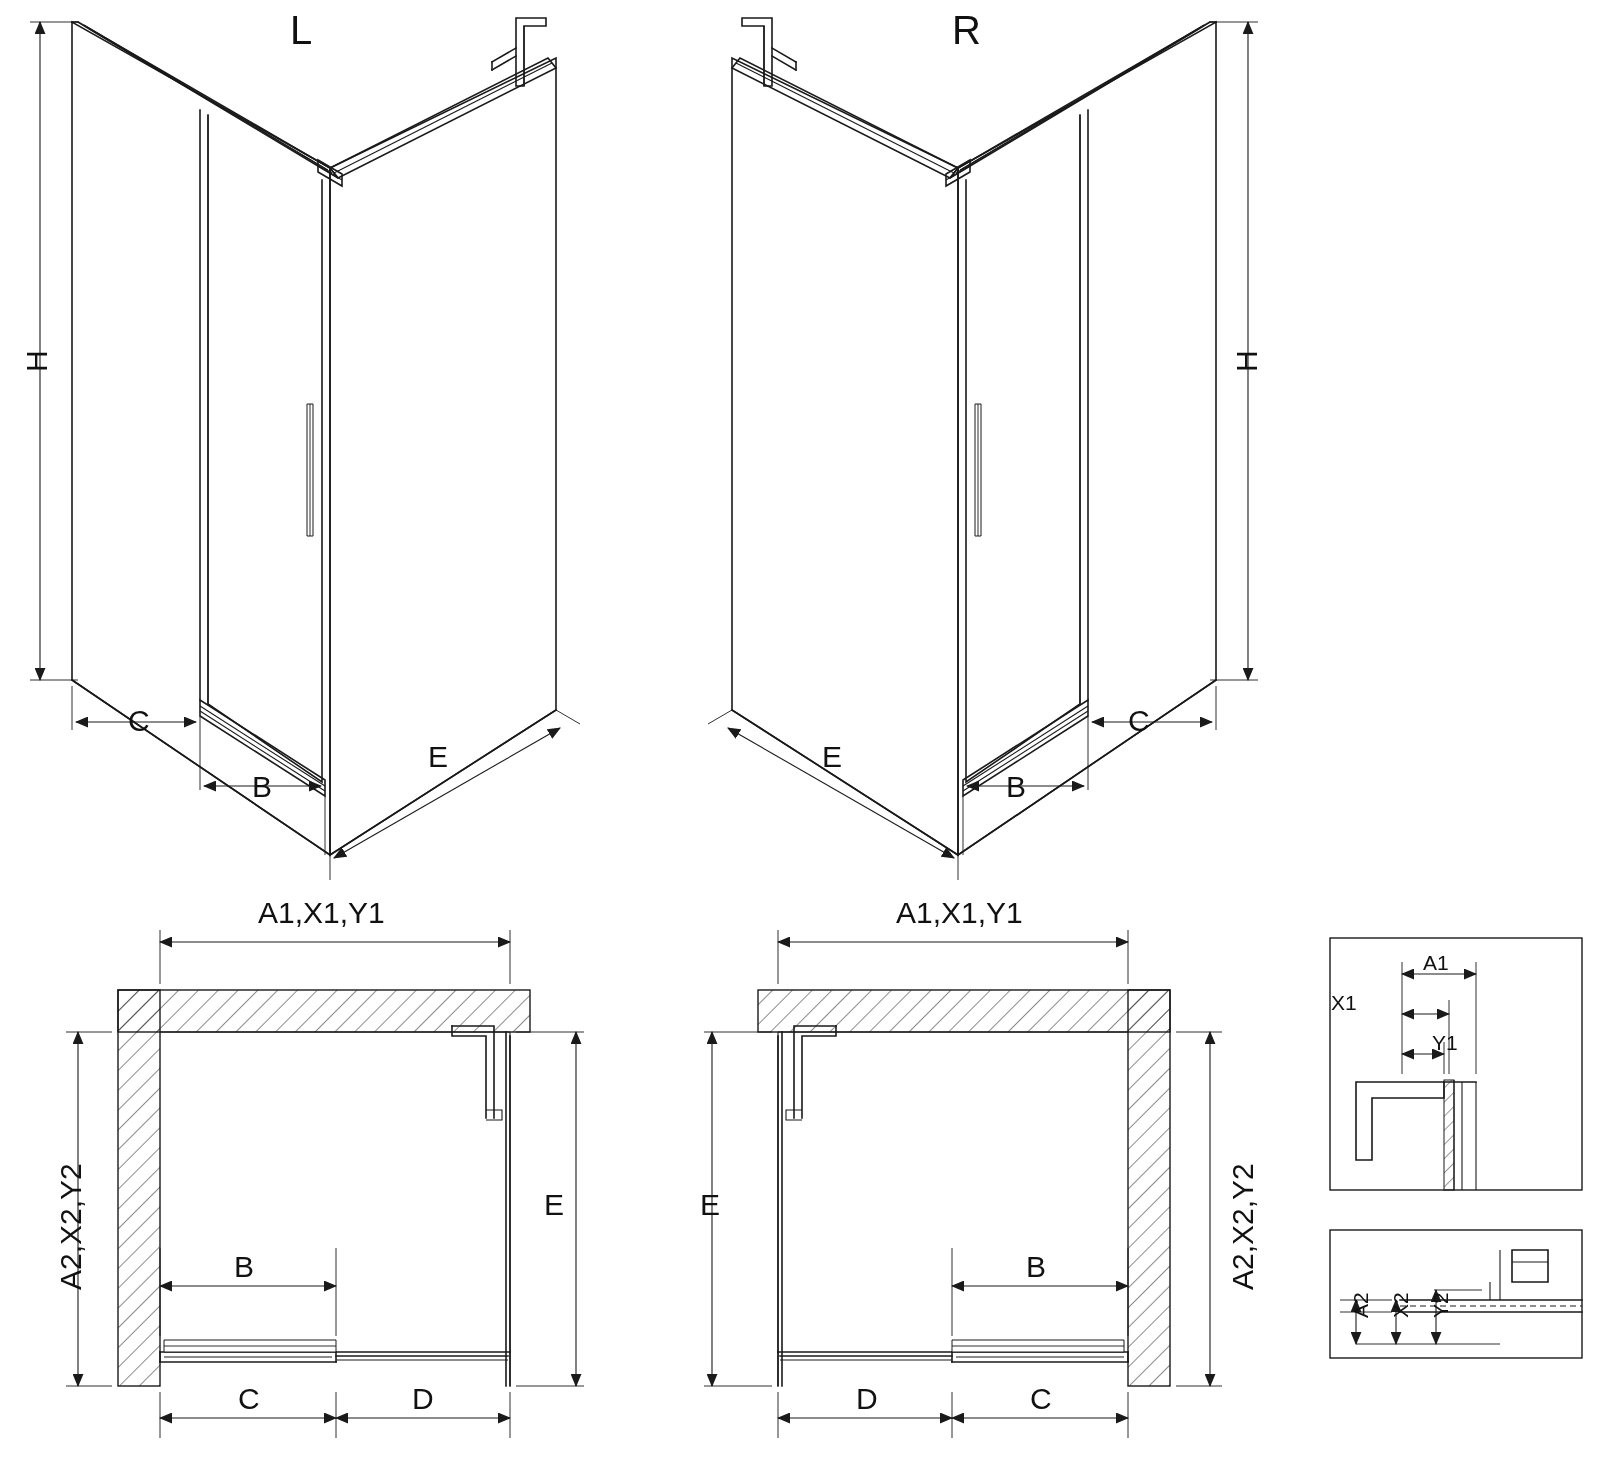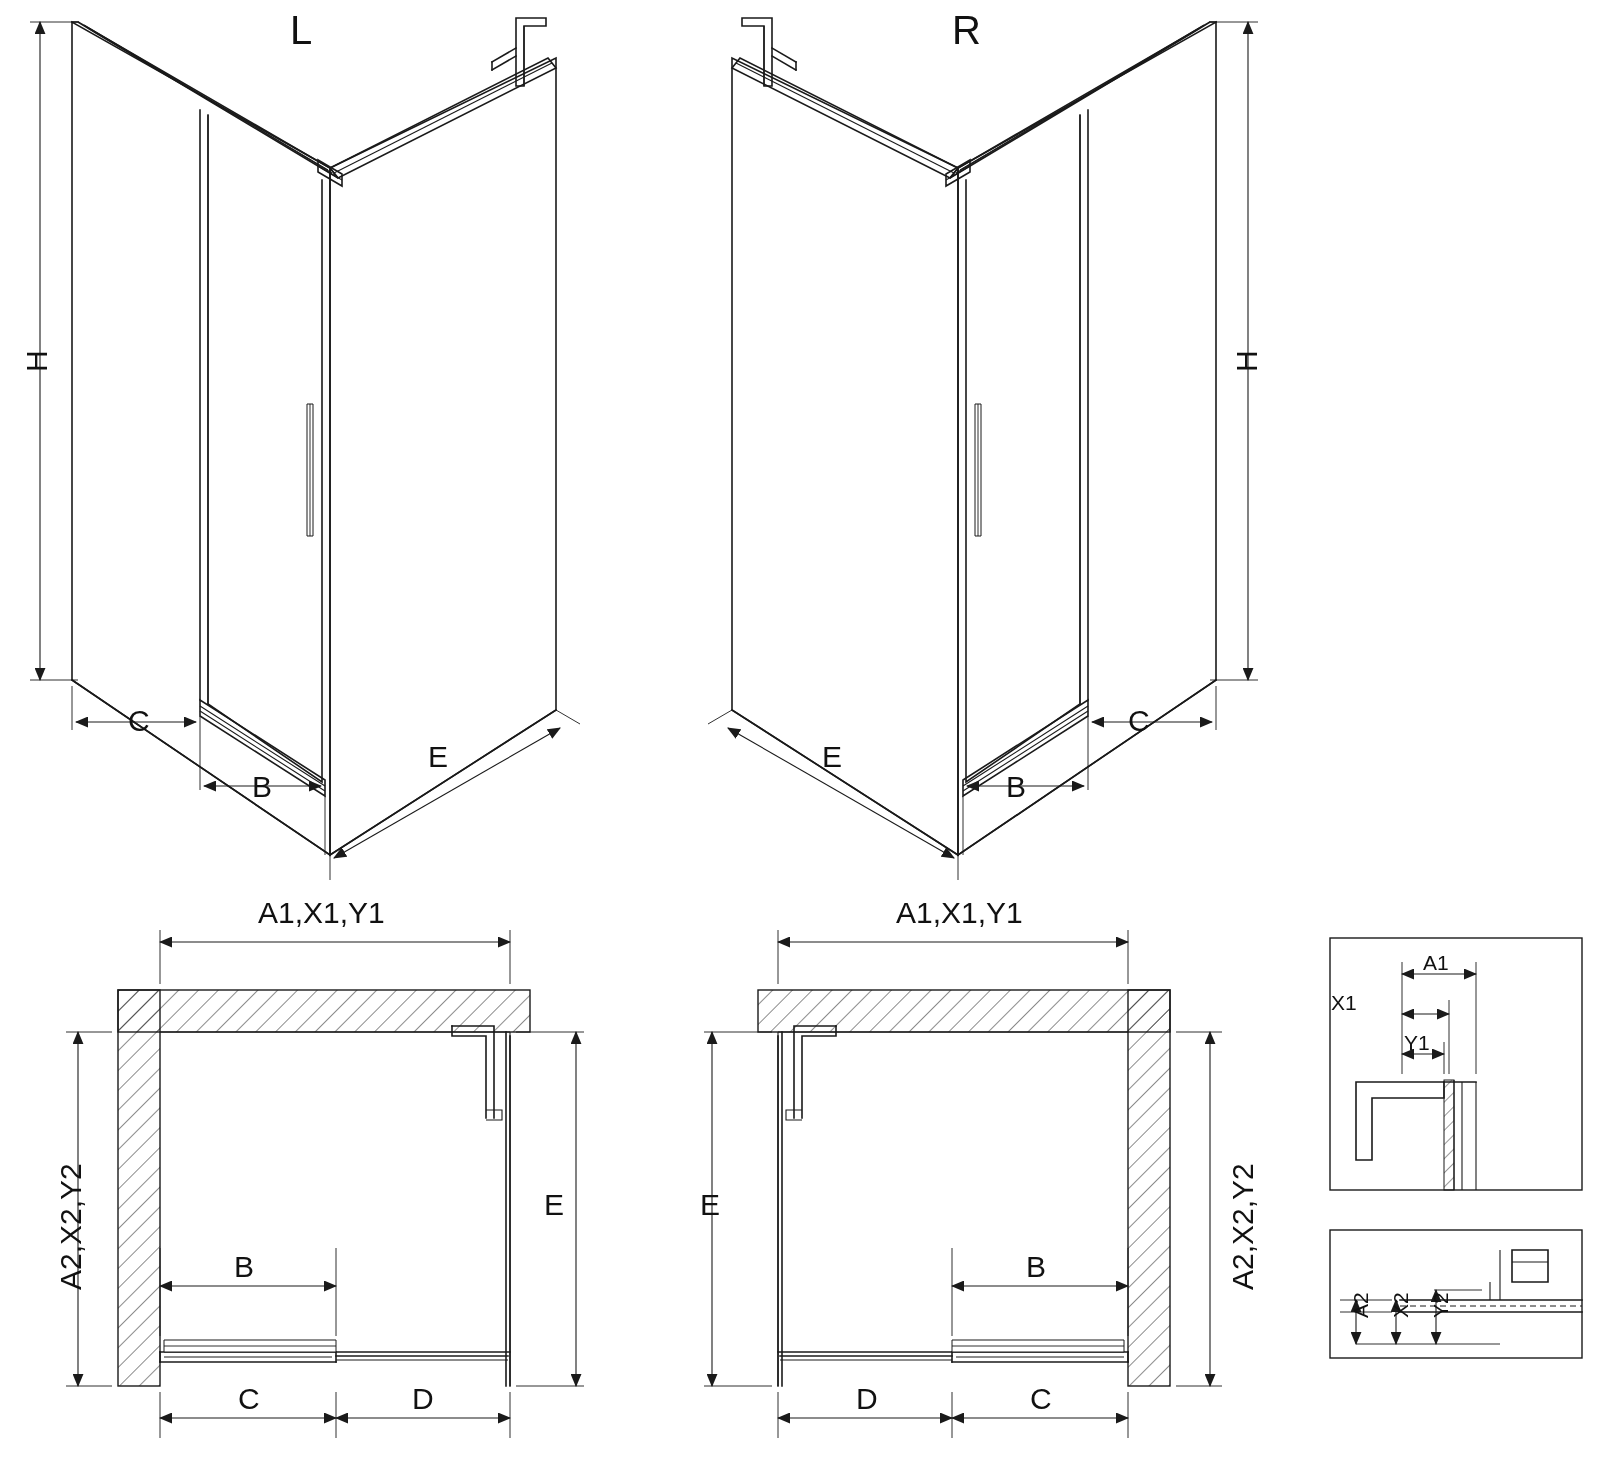--- a/index.html
+++ b/index.html
@@ -369,19 +369,19 @@
 
   <div class="lbl lbl-dim" style="left:896px; top:898px;">A1,X1,Y1</div>
   <div class="lbl lbl-dim rot90" style="left:1228px; top:1290px;">A2,X2,Y2</div>
   <div class="lbl lbl-dim" style="left:700px; top:1190px;">E</div>
   <div class="lbl lbl-dim" style="left:1026px; top:1252px;">B</div>
   <div class="lbl lbl-dim" style="left:1030px; top:1384px;">C</div>
   <div class="lbl lbl-dim" style="left:856px; top:1384px;">D</div>
 
   <div class="lbl lbl-det" style="left:1412px; top:952px;margin-left:11px;">A1</div>
   <div class="lbl lbl-det" style="left:1331px; top:992px;">X1</div>
-  <div class="lbl lbl-det" style="left:1404px; top:1032px;">Y1</div>
+  <div class="lbl lbl-det" style="left:1404px; top:1032px;padding-left:28px;">Y1</div>
 
   <div class="lbl lbl-det rot90" style="left:1350px; top:1318px;">A2</div>
   <div class="lbl lbl-det rot90" style="left:1390px; top:1318px;">X2</div>
   <div class="lbl lbl-det rot90" style="left:1430px; top:1318px;">Y2</div>
 
 </div>
 
 </body></html>

